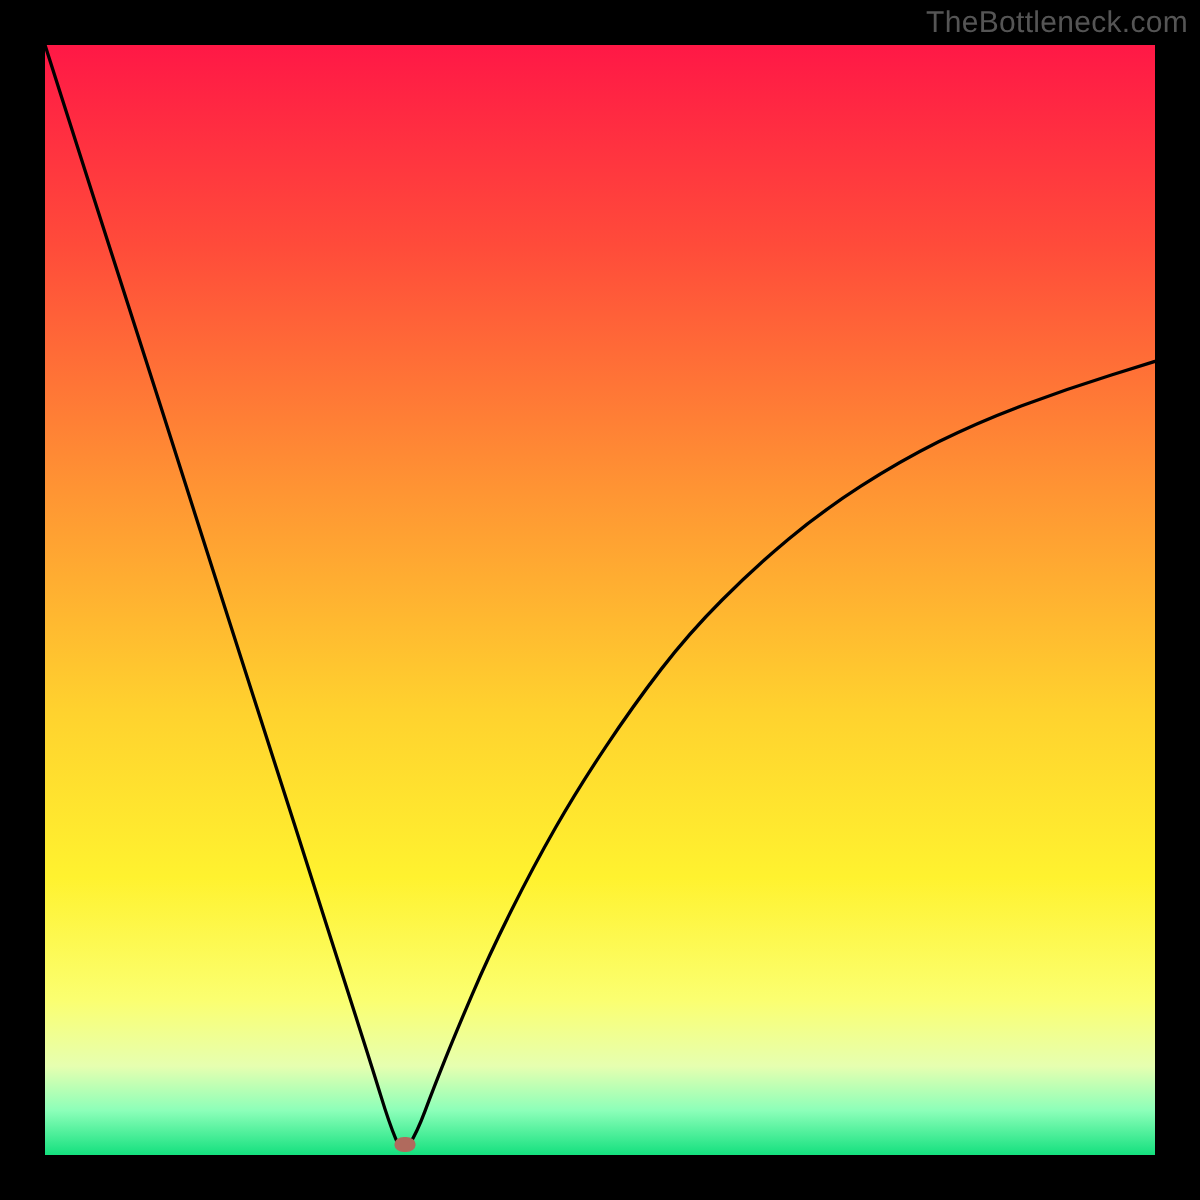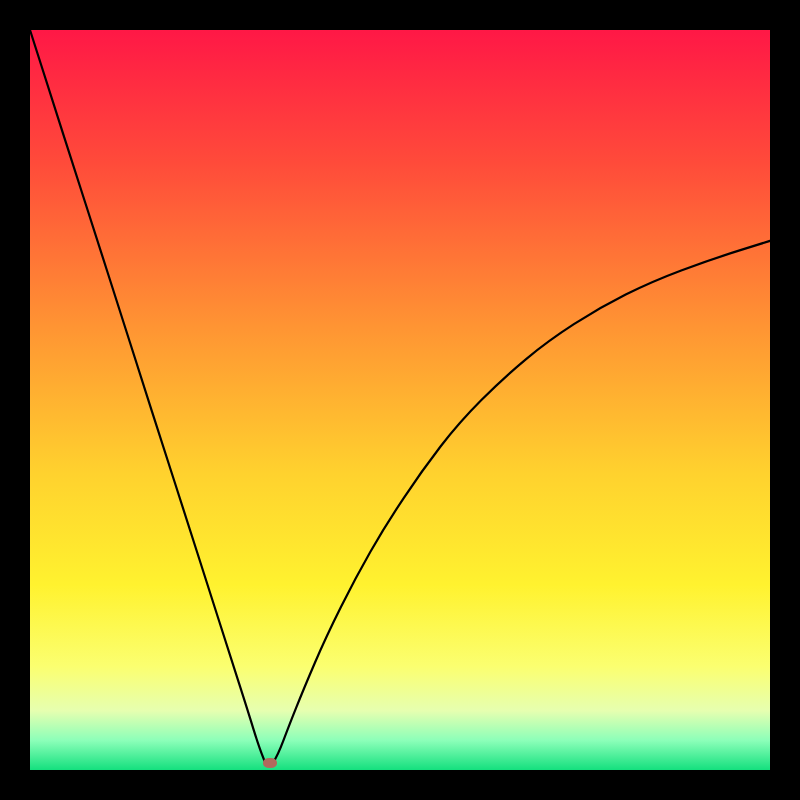--- a/index.html
+++ b/index.html
@@ -53,13 +53,14 @@
 </head>
 <body>
 
 <div class="frame">
   <div class="plot" style="background: linear-gradient(rgb(255, 24, 70) 0%, rgb(255, 75, 58) 18%, rgb(255, 148, 51) 40%, rgb(255, 210, 46) 60%, rgb(255, 242, 47) 75%, rgb(251, 255, 112) 86%, rgb(230, 255, 176) 92%, rgb(140, 255, 185) 96%, rgb(20, 224, 126) 100%);">
     <svg class="curve" viewBox="0 0 740 740" preserveAspectRatio="none">
       <path id="curve-path" fill="none" d="M 0 0 Q 0 0 11.1 34.78000000000003 Q 22.2 69.56000000000006 33.3 104.34000000000003 Q 44.4 139.12 55.5 173.52999999999997 Q 66.6 207.93999999999994 77.69999999999999 242.71999999999997 Q 88.8 277.5 99.9 312.28 Q 111 347.06 122.1 381.84 Q 133.2 416.61999999999995 144.3 451.03 Q 155.4 485.44000000000005 166.5 520.22 Q 177.6 555 188.7 589.78 Q 199.8 624.56 209.05 653.42 Q 218.29999999999998 682.28 223.85 700.41 Q 229.4 718.54 233.84 729.27 Q 238.28 740 243.09 732.6 Q 247.9 725.2 253.45 710.4000000000001 Q 259 695.6 266.4 677.1 Q 273.8 658.6 284.9 632.7 Q 296 606.8 310.8 577.2 Q 325.6 547.6 340.4 521.7 Q 355.2 495.79999999999995 373.70000000000005 468.04999999999995 Q 392.20000000000005 440.29999999999995 410.70000000000005 416.25 Q 429.2 392.20000000000005 451.4 370 Q 473.6 347.79999999999995 495.8 329.29999999999995 Q 518 310.8 543.9000000000001 294.15 Q 569.8000000000001 277.5 595.7 264.54999999999995 Q 621.6 251.59999999999997 651.2 240.5 Q 680.8000000000001 229.40000000000003 710.4000000000001 220.15 T 740 210.89999999999998" stroke="#000000" stroke-width="2.2" stroke-linecap="round" stroke-linejoin="round"></path>
     </svg>
     <div id="marker" class="marker" style="width: 14px; height: 10px; background: rgb(176, 106, 93); left: calc(32.4% - 7px); top: calc(99% - 5px);"></div>
   </div>
+  <div class="watermark">TheBottleneck.com</div>
 </div>
 
 </body></html>

